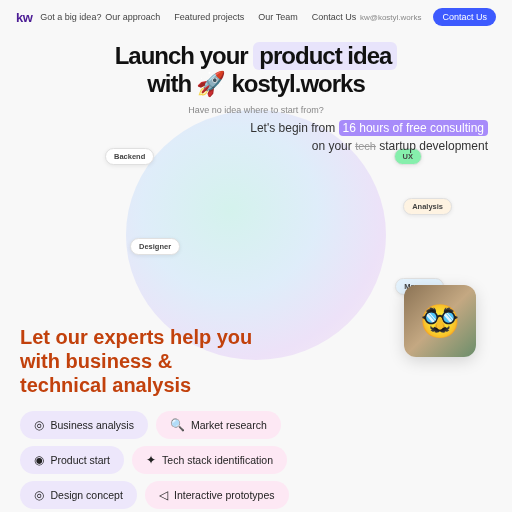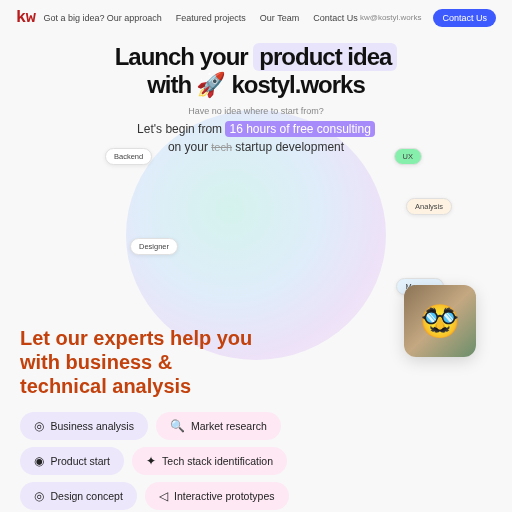--- a/index.html
+++ b/index.html
@@ -16,25 +16,24 @@
     .navbar {
       display: flex;
       align-items: center;
       justify-content: space-between;
       padding: 8px 16px;
       background: #f8f8f8;
       position: relative;
       z-index: 10;
     }
     .nav-logo {
-      font-size: 17px;
+      font-size: 13px;
       font-weight: 700;
-      color: #b91c1c;
+      color: #4c1d95;
       letter-spacing: -0.5px;
-      font-family: Liberation Mono, monospace;
     }
     .nav-links {
       display: flex;
       gap: 14px;
       align-items: center;
     }
     .nav-link {
       font-size: 9px;
       color: #444;
       text-decoration: none;
@@ -77,20 +76,21 @@
     }
     .hero-subtitle-small {
       font-size: 9px;
       color: #888;
       margin: 6px 0 4px;
     }
     .hero-subtitle {
       font-size: 12px;
       color: #333;
       line-height: 1.5;
+      text-align: right;
     }
     .hero-subtitle .highlight-text {
       background: #a78bfa;
       color: #fff;
       border-radius: 4px;
       padding: 1px 4px;
       display: inline;
     }
     .hero-subtitle .strikethrough {
       text-decoration: line-through;
@@ -101,20 +101,21 @@
     
     .floating-tag {
       position: absolute;
       background: #fff;
       border: 1px solid #e0e0e0;
       border-radius: 20px;
       font-size: 7.5px;
       padding: 3px 8px;
       color: #444;
       box-shadow: 0 1px 4px rgba(0,0,0,0.08);
+      font-weight: bold;
     }
     .tag-backend { top: 148px; left: 105px; }
     .tag-ux { top: 148px; right: 90px; background: #86efac; }
     .tag-designer { top: 238px; left: 130px; }
     .tag-analysis { top: 198px; right: 60px; background: #fef3e2; }
     .tag-manager { top: 278px; right: 68px; background: #e3f2fd; }
 
     
     .blob-container {
       position: absolute;

